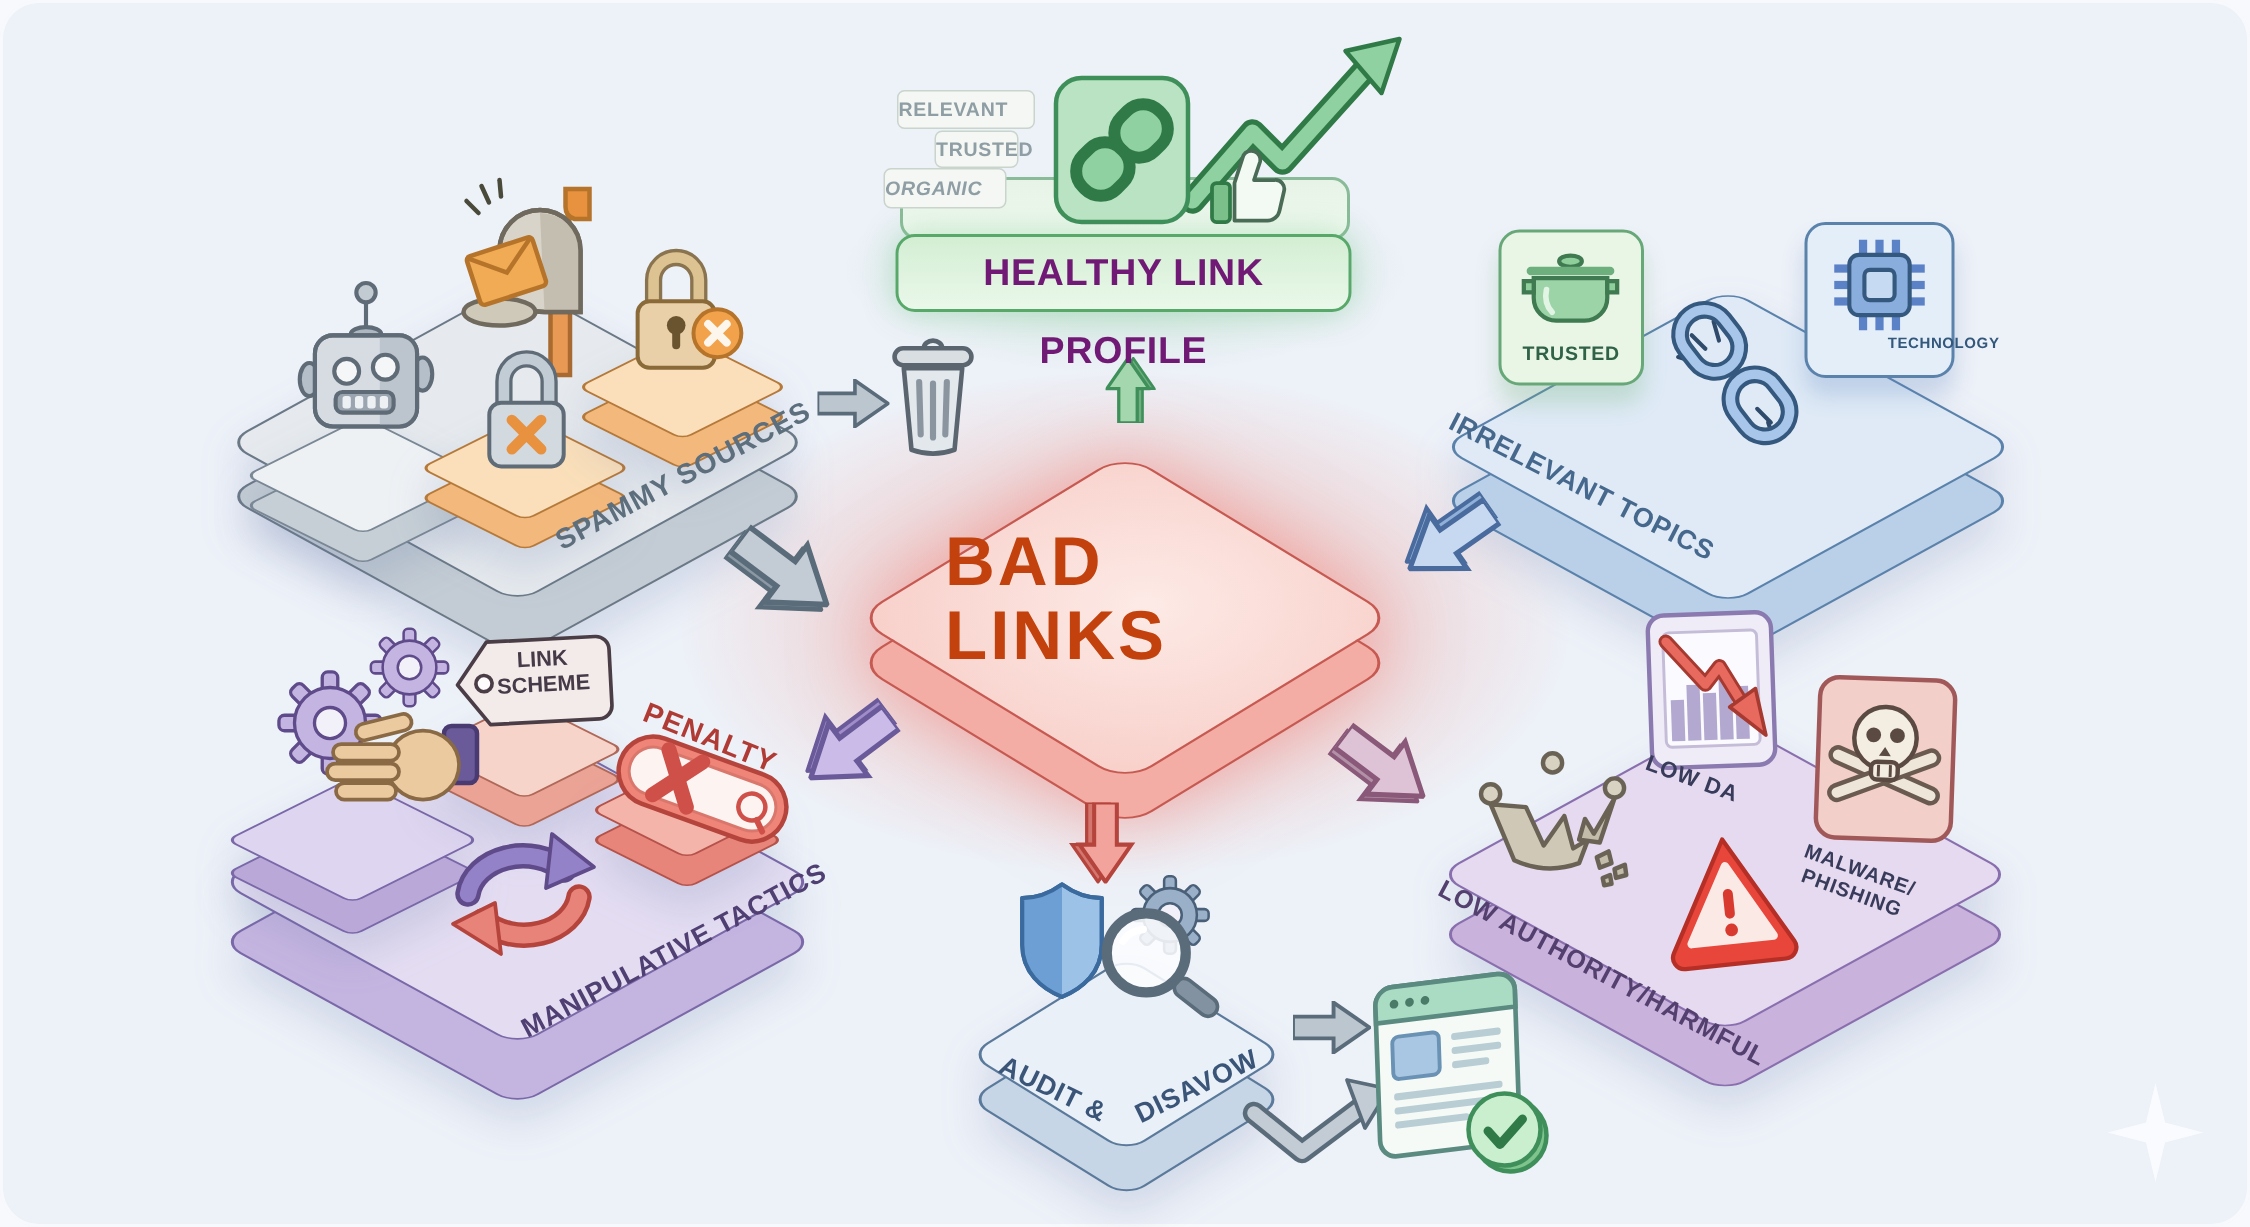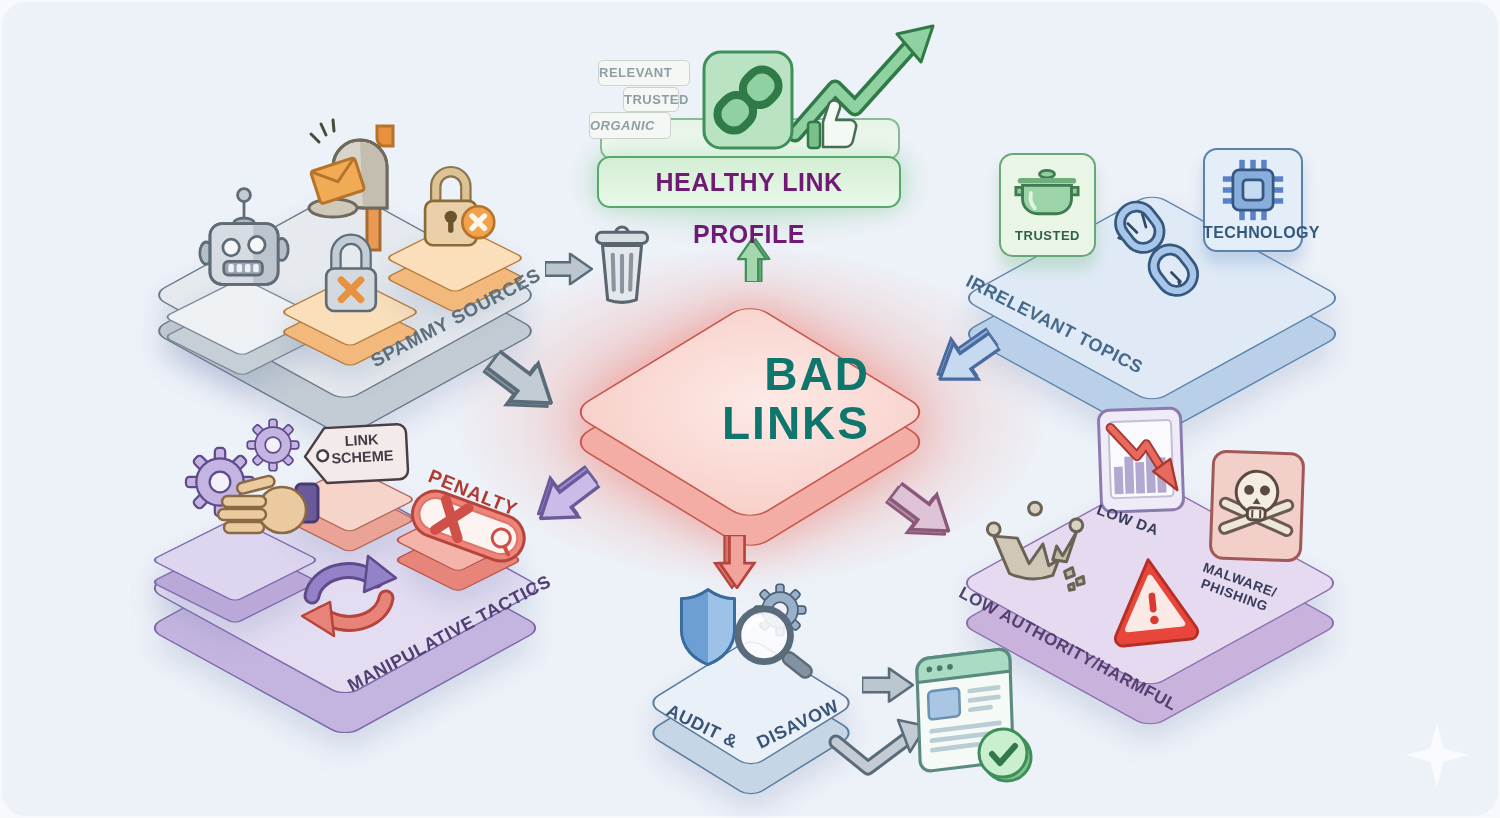--- a/index.html
+++ b/index.html
@@ -12,21 +12,21 @@
             border:2.5px solid var(--line);border-radius:var(--r,20px);box-sizing:border-box;}
   .plat .side{background:var(--sideC);transform:translateY(var(--d)) scaleY(var(--sy)) rotate(45deg);}
   .plat .top{background:var(--topC);transform:scaleY(var(--sy)) rotate(45deg);}
   .elabel{position:absolute;font-weight:bold;white-space:nowrap;text-align:center;letter-spacing:.6px;
           transform:rotate(var(--rot));transform-origin:center;z-index:6;}
   .glow{position:absolute;z-index:1;pointer-events:none;}
   .z2{z-index:2}.z3{z-index:3}.z4{z-index:4}.z5{z-index:5}
   .card{position:absolute;box-sizing:border-box;border-radius:14px;}
   .tagbox{position:absolute;box-sizing:border-box;background:#f4f7f3;border:1.5px solid #c9d4cc;border-radius:5px;
           color:#8f9ea4;font-weight:bold;font-size:13px;letter-spacing:.5px;text-align:left;z-index:5;}
-  .ctr-title{position:absolute;z-index:5;text-align:right;font-weight:bold;color:#0f766e;
+  .ctr-title{position:absolute;z-index:5;text-align:left;font-weight:bold;color:#c2410c;
              font-size:46px;line-height:1.06;letter-spacing:2px;}
   svg{overflow:visible;}
 </style>
 </head>
 <body>
 
 <div id="canvas">
 
   <svg width="0" height="0" class="abs" aria-hidden="true">
     <defs>
@@ -227,21 +227,21 @@
       <rect x="2" y="20" width="12" height="6"></rect>
         <rect x="2" y="32" width="12" height="6"></rect>
         <rect x="2" y="44" width="12" height="6"></rect>
       <rect x="56" y="20" width="12" height="6"></rect>
         <rect x="56" y="32" width="12" height="6"></rect>
         <rect x="56" y="44" width="12" height="6"></rect>
     </g>
     <rect x="13" y="13" width="44" height="44" rx="7" fill="#89aede" stroke="#35597e" stroke-width="3"></rect>
     <rect x="24" y="24" width="22" height="22" rx="4" fill="#c6daf2" stroke="#35597e" stroke-width="3"></rect>
   </svg>
-  <div class="abs z5" style="left:1203px;top:224px;width:100px;text-align:right;font-weight:bold;font-size:16px;letter-spacing:.4px;color:#33587c;">TECHNOLOGY</div>
+  <div class="abs z5" style="left:1233px;top:224px;width:100px;text-align:right;font-weight:bold;font-size:10px;letter-spacing:.4px;color:#33587c;">TECHNOLOGY</div>
 
   <svg class="abs z4" style="left:1106px;top:196px" width="100" height="104" viewBox="0 0 110 110">
     <g stroke="#2f4a6a" stroke-width="3" stroke-linecap="round">
       <line x1="24" y1="28" x2="34" y2="38"></line>
         <line x1="40" y1="18" x2="44" y2="32"></line>
         <line x1="14" y1="44" x2="28" y2="48"></line>
       <line x1="72" y1="82" x2="82" y2="92"></line>
         <line x1="86" y1="70" x2="98" y2="76"></line>
         <line x1="80" y1="92" x2="84" y2="104"></line>
     </g>

